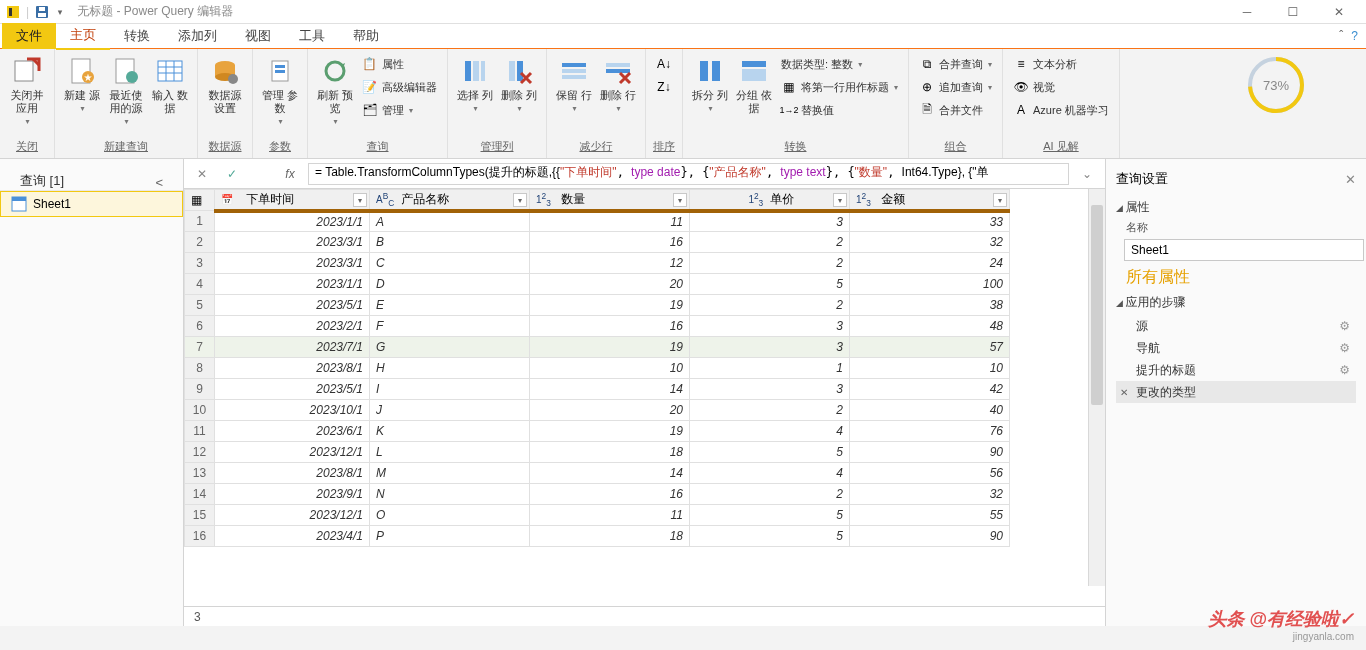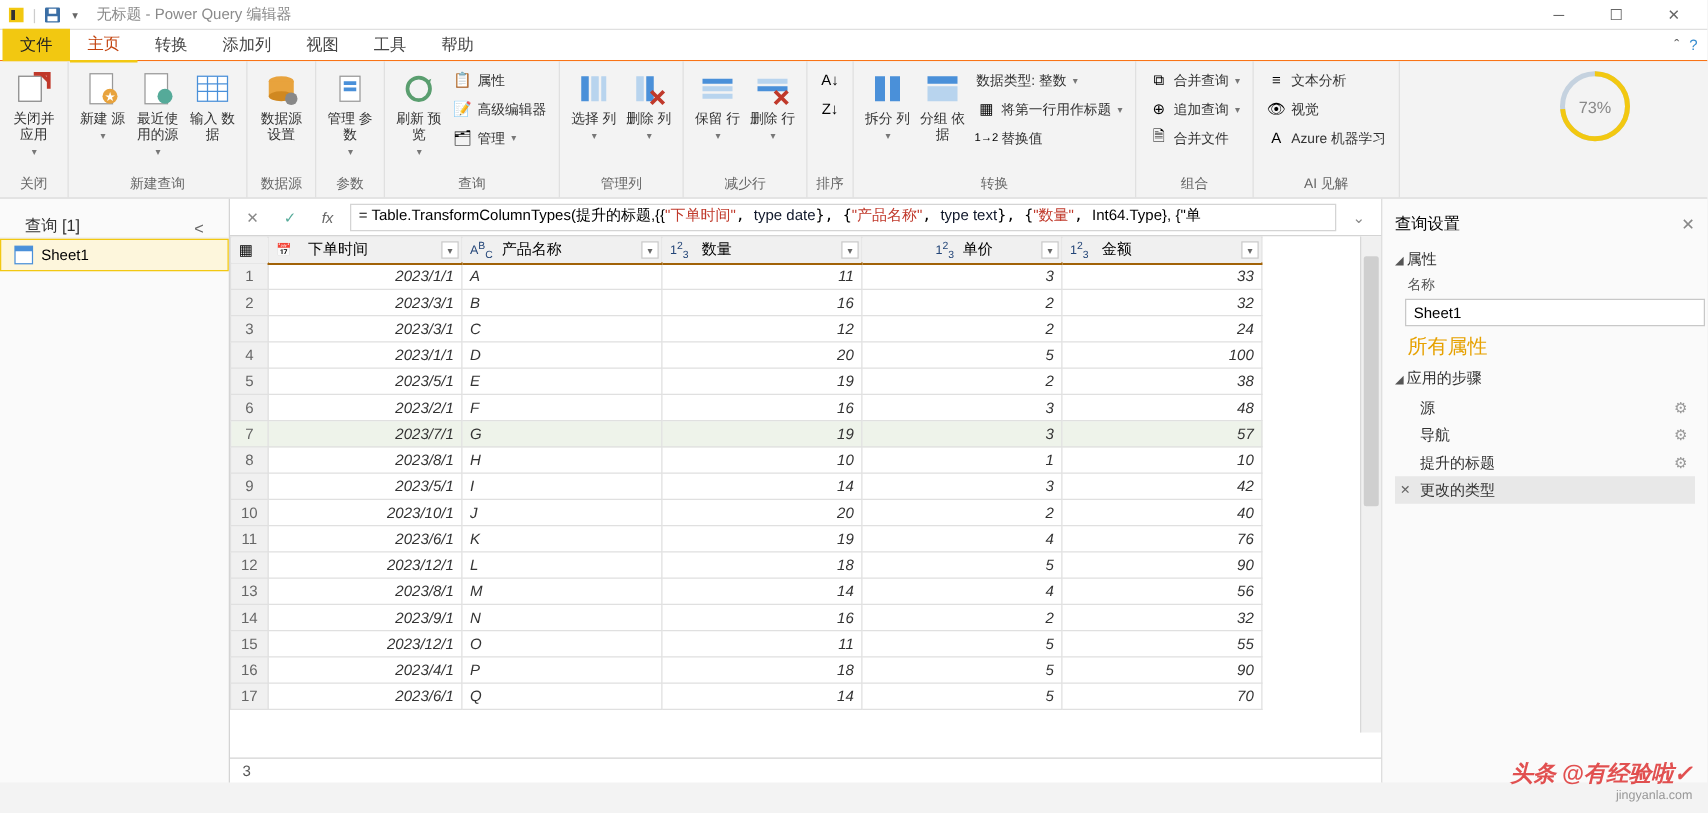--- a/index.html
+++ b/index.html
@@ -13,21 +13,21 @@
 
 .tabs { height: 25px; background: #fff; display: flex; align-items: center; padding-left: 2px; border-bottom: 1px solid #f97316; }
 .tab { padding: 4px 14px; font-size: 13px; color: #444; cursor: pointer; }
 .tab.file { background: #f2c811; color: #222; }
 .tab.active { border-bottom: 2px solid #f2c811; color: #c2410c; }
 .tabs-right { margin-left: auto; display: flex; align-items: center; padding-right: 8px; gap: 8px; color: #666; }
 
 .ribbon { height: 110px; background: #f3f3f3; display: flex; border-bottom: 1px solid #d4d4d4; }
 .rgroup { border-right: 1px solid #e0e0e0; padding: 2px 6px; display: flex; flex-direction: column; }
 .rgroup-body { flex: 1; display: flex; align-items: flex-start; gap: 2px; }
-.rgroup-label { text-align: center; font-size: 11px; color: #666; padding: 2px 0; }
+.rgroup-label { text-align: center; font-size: 11px; color: #666; padding: 2px 0; text-decoration: underline; }
 .rbtn-large { width: 42px; height: 86px; display: flex; flex-direction: column; align-items: center; justify-content: flex-start; padding-top: 4px; gap: 2px; cursor: pointer; }
 .rbtn-large .ricon { width: 32px; height: 32px; display: flex; align-items: center; justify-content: center; }
 .rbtn-large .rlabel { font-size: 11px; text-align: center; line-height: 13px; color: #333; }
 .rbtn-small { height: 22px; display: flex; align-items: center; gap: 4px; padding: 0 4px; cursor: pointer; white-space: nowrap; }
 .rbtn-small .rlabel { font-size: 11px; color: #333; }
 .rbtn-small .ricon-sm { width: 16px; height: 16px; display: flex; align-items: center; justify-content: center; }
 .rstack { display: flex; flex-direction: column; gap: 1px; padding-top: 2px; }
 .dd-caret { font-size: 8px; color: #777; margin-left: 1px; }
 .progress-ring { position: absolute; right: 60px; top: 55px; width: 60px; height: 60px; }
 
@@ -35,30 +35,30 @@
 .left-pane { width: 184px; background: #fafafa; border-right: 1px solid #d4d4d4; }
 .left-header { height: 32px; display: flex; align-items: flex-end; padding: 0 20px; font-size: 13px; color: #333; border-bottom: 1px solid #e8e8e8; }
 .left-collapse { margin-left: auto; color: #666; }
 .query-item { height: 26px; display: flex; align-items: center; gap: 6px; padding: 0 10px; cursor: pointer; }
 .query-item.sel { background: #fdf6dc; border: 1px solid #f2c811; }
 .table-ico { width: 16px; height: 16px; }
 
 .center { flex: 1; display: flex; flex-direction: column; background: #fff; border-right: 1px solid #d4d4d4; min-width: 0; }
 .formula-bar { height: 30px; display: flex; align-items: center; gap: 6px; padding: 0 6px; border-bottom: 1px solid #d4d4d4; }
 .fb-btn { width: 24px; height: 22px; display: flex; align-items: center; justify-content: center; color: #888; }
-.fb-fx { font-style: italic; color: #666; }
+.fb-fx { font-style: italic; color: #666; margin-left: 28px; }
 .fb-input { flex: 1; height: 22px; border: 1px solid #d4d4d4; padding: 0 6px; font-size: 12px; font-family: Consolas, monospace; white-space: nowrap; overflow: hidden; }
 .fb-input .kw-str { color: #c0392b; }
-.fb-input .kw-type { color: #0f172a; }
+.fb-input .kw-type { color: #a21caf; }
 
 .grid-wrap { flex: 1; overflow: hidden; position: relative; }
 .grid { border-collapse: collapse; width: 826px; }
 .grid th, .grid td { border: 1px solid #e0e0e0; height: 21px; font-size: 12px; padding: 0 6px; }
 .grid th { background: #f0f0f0; text-align: left; font-weight: normal; position: relative; }
-.grid th.col-head { border-bottom: 2px solid #a16207; }
+.grid th.col-head { border-bottom: 4px solid #a16207; }
 .grid td.rownum { background: #f0f0f0; text-align: center; color: #666; width: 30px; }
 .grid .num { text-align: right; font-style: italic; color: #333; }
 .grid .txt { text-align: left; font-style: italic; color: #333; }
 .grid tr.selrow td { background: #eef3ea; }
 .col-filter { position: absolute; right: 2px; top: 3px; width: 14px; height: 14px; border: 1px solid #c8c8c8; background: #fff; font-size: 8px; display: flex; align-items: center; justify-content: center; color: #666; }
 .col-type-ico { display: inline-block; width: 22px; font-size: 10px; color: #247; }
 .grid-vscroll { position: absolute; right: 0; top: 0; bottom: 20px; width: 17px; background: #f0f0f0; border-left: 1px solid #d8d8d8; }
 .grid-vscroll .thumb { position: absolute; left: 2px; right: 2px; top: 16px; height: 200px; background: #cfcfcf; border-radius: 2px; }
 .grid-status { height: 20px; border-top: 1px solid #d4d4d4; padding: 0 10px; display: flex; align-items: center; color: #555; }
 
@@ -574,28 +574,20 @@
               <td class="num">55</td>
             </tr>
             <tr>
               <td class="rownum">16</td>
               <td class="num">2023/4/1</td>
               <td class="txt">P</td>
               <td class="num">18</td>
               <td class="num">5</td>
               <td class="num">90</td>
             </tr>
-            <tr>
-              <td class="rownum">17</td>
-              <td class="num">2023/6/1</td>
-              <td class="txt">Q</td>
-              <td class="num">14</td>
-              <td class="num">5</td>
-              <td class="num">70</td>
-            </tr>
           </tbody>
       </table>
       <div class="grid-vscroll">
           <div class="thumb"></div>
         </div>
     </div>
     <div class="grid-status">
         <span>3</span>
       </div>
   </div>

